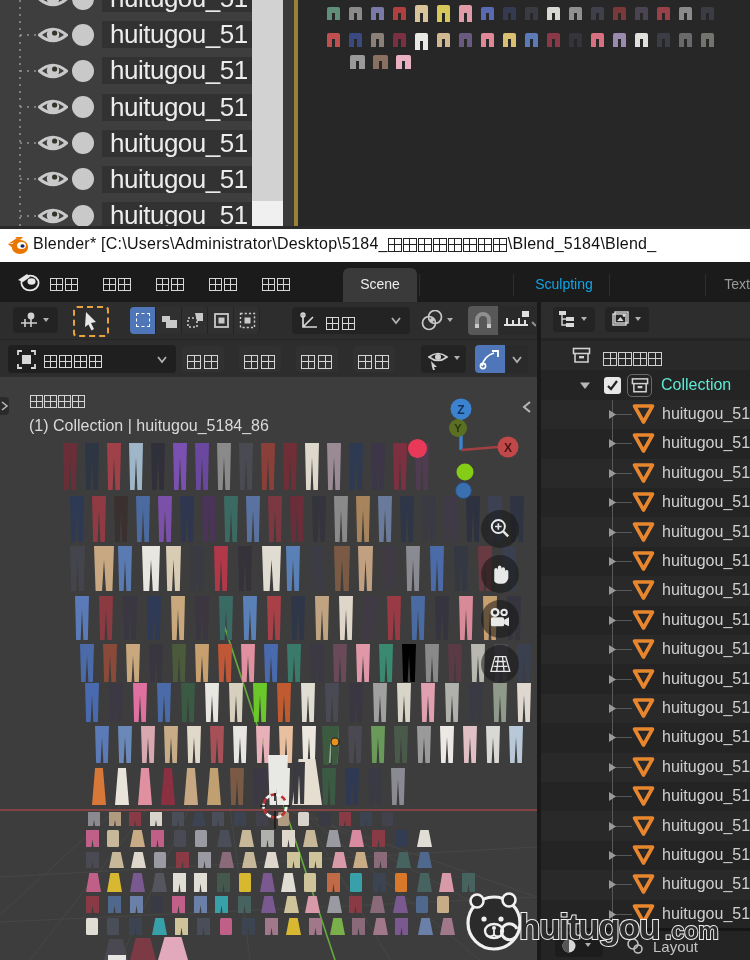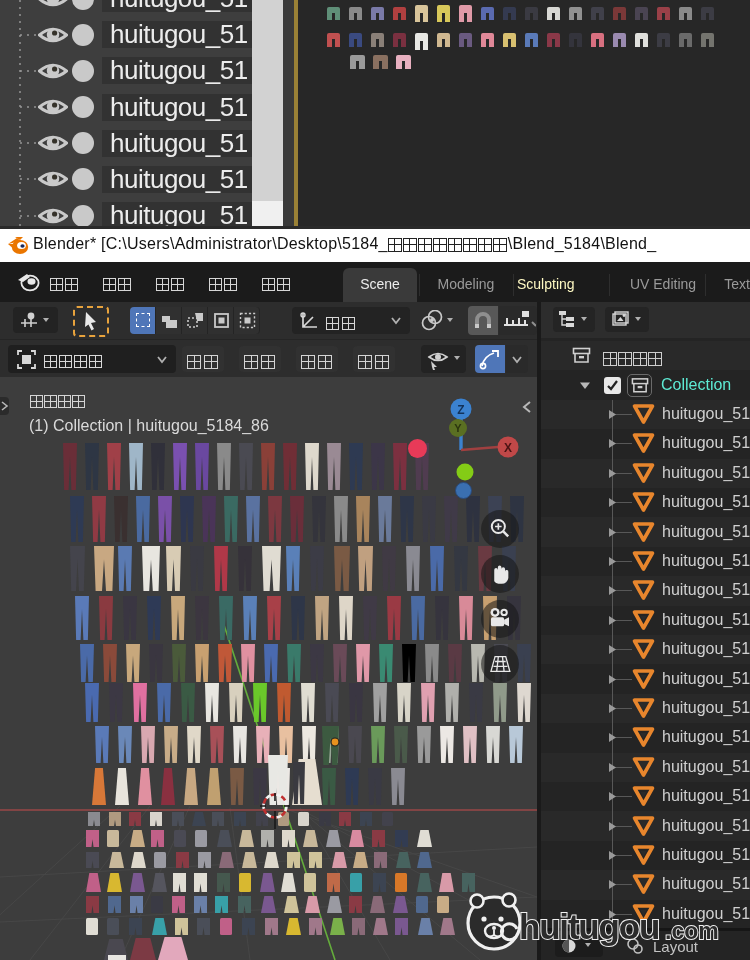--- a/index.html
+++ b/index.html
@@ -283,23 +283,21 @@
         <ellipse cx="14" cy="12" rx="8.6" ry="7.4" fill="none" stroke="#e8e8e8" stroke-width="1.8"></ellipse>
         <ellipse cx="15.5" cy="10.5" rx="4" ry="3.2" fill="#e8e8e8"></ellipse>
         <path d="M2 9 L11 3 L14 6 L7 11 Z" fill="#e8e8e8"></path>
       </svg>
 <div class="abs" style="left:50px;top:13px;"><span style="display:inline-block;width:13px;height:13px;margin-right:2px;vertical-align:middle;opacity:1.0;box-sizing:border-box;border:1px solid #d6d6d6;background:linear-gradient(#d6d6d6,#d6d6d6) 50% 50%/100% 1px no-repeat,linear-gradient(#d6d6d6,#d6d6d6) 50% 50%/1px 100% no-repeat;"></span><span style="display:inline-block;width:13px;height:13px;margin-right:2px;vertical-align:middle;opacity:1.0;box-sizing:border-box;border:1px solid #d6d6d6;background:linear-gradient(#d6d6d6,#d6d6d6) 50% 50%/100% 1px no-repeat,linear-gradient(#d6d6d6,#d6d6d6) 50% 50%/1px 100% no-repeat;"></span></div>
 <div class="abs" style="left:103px;top:13px;"><span style="display:inline-block;width:13px;height:13px;margin-right:2px;vertical-align:middle;opacity:1.0;box-sizing:border-box;border:1px solid #d6d6d6;background:linear-gradient(#d6d6d6,#d6d6d6) 50% 50%/100% 1px no-repeat,linear-gradient(#d6d6d6,#d6d6d6) 50% 50%/1px 100% no-repeat;"></span><span style="display:inline-block;width:13px;height:13px;margin-right:2px;vertical-align:middle;opacity:1.0;box-sizing:border-box;border:1px solid #d6d6d6;background:linear-gradient(#d6d6d6,#d6d6d6) 50% 50%/100% 1px no-repeat,linear-gradient(#d6d6d6,#d6d6d6) 50% 50%/1px 100% no-repeat;"></span></div>
 <div class="abs" style="left:156px;top:13px;"><span style="display:inline-block;width:13px;height:13px;margin-right:2px;vertical-align:middle;opacity:1.0;box-sizing:border-box;border:1px solid #d6d6d6;background:linear-gradient(#d6d6d6,#d6d6d6) 50% 50%/100% 1px no-repeat,linear-gradient(#d6d6d6,#d6d6d6) 50% 50%/1px 100% no-repeat;"></span><span style="display:inline-block;width:13px;height:13px;margin-right:2px;vertical-align:middle;opacity:1.0;box-sizing:border-box;border:1px solid #d6d6d6;background:linear-gradient(#d6d6d6,#d6d6d6) 50% 50%/100% 1px no-repeat,linear-gradient(#d6d6d6,#d6d6d6) 50% 50%/1px 100% no-repeat;"></span></div>
 <div class="abs" style="left:209px;top:13px;"><span style="display:inline-block;width:13px;height:13px;margin-right:2px;vertical-align:middle;opacity:1.0;box-sizing:border-box;border:1px solid #d6d6d6;background:linear-gradient(#d6d6d6,#d6d6d6) 50% 50%/100% 1px no-repeat,linear-gradient(#d6d6d6,#d6d6d6) 50% 50%/1px 100% no-repeat;"></span><span style="display:inline-block;width:13px;height:13px;margin-right:2px;vertical-align:middle;opacity:1.0;box-sizing:border-box;border:1px solid #d6d6d6;background:linear-gradient(#d6d6d6,#d6d6d6) 50% 50%/100% 1px no-repeat,linear-gradient(#d6d6d6,#d6d6d6) 50% 50%/1px 100% no-repeat;"></span></div>
 <div class="abs" style="left:262px;top:13px;"><span style="display:inline-block;width:13px;height:13px;margin-right:2px;vertical-align:middle;opacity:1.0;box-sizing:border-box;border:1px solid #d6d6d6;background:linear-gradient(#d6d6d6,#d6d6d6) 50% 50%/100% 1px no-repeat,linear-gradient(#d6d6d6,#d6d6d6) 50% 50%/1px 100% no-repeat;"></span><span style="display:inline-block;width:13px;height:13px;margin-right:2px;vertical-align:middle;opacity:1.0;box-sizing:border-box;border:1px solid #d6d6d6;background:linear-gradient(#d6d6d6,#d6d6d6) 50% 50%/100% 1px no-repeat,linear-gradient(#d6d6d6,#d6d6d6) 50% 50%/1px 100% no-repeat;"></span></div>
 <div class="abs" style="left:343px;top:6px;width:74px;height:34px;background:#3a3a3a;border-radius:6px 6px 0 0;color:#ececec;font-size:14px;text-align:center;line-height:32px;">Scene</div>
-<div class="abs" style="left:423px;top:6px;width:86px;height:34px;color:#9a9a9a;font-size:14px;text-align:center;line-height:32px;overflow:hidden;">Modeling</div>
-<div class="abs" style="left:517px;top:6px;width:94px;height:34px;color:#fef9c3;font-size:14px;text-align:left;line-height:32px;overflow:hidden;">Sculpting</div>
-<div class="abs" style="left:613px;top:6px;width:100px;height:34px;color:#9a9a9a;font-size:14px;text-align:center;line-height:32px;overflow:hidden;">UV Editing</div>
+<div class="abs" style="left:517px;top:6px;width:94px;height:34px;color:#0ea5e9;font-size:14px;text-align:center;line-height:32px;overflow:hidden;">Sculpting</div>
 <div class="abs" style="left:717px;top:6px;width:40px;height:34px;color:#9a9a9a;font-size:14px;text-align:center;line-height:32px;overflow:hidden;">Text</div>
 <div class="abs" style="left:419px;top:12px;width:1px;height:22px;background:#2e2e2e;"></div>
 <div class="abs" style="left:513px;top:12px;width:1px;height:22px;background:#2e2e2e;"></div>
 <div class="abs" style="left:609px;top:12px;width:1px;height:22px;background:#2e2e2e;"></div>
 <div class="abs" style="left:705px;top:12px;width:1px;height:22px;background:#2e2e2e;"></div>
 </div>
 <div class="abs" style="left:0;top:302px;width:750px;height:37px;background:#2d2d2d;">
 <div class="abs" style="left:13px;top:5px;width:45px;height:26px;background:#232323;border-radius:4px;"></div>
 <svg class="abs" style="left:18px;top:8px" width="36" height="20" viewBox="0 0 36 20">
         <circle cx="13" cy="6" r="3.4" fill="#d0d0d0"></circle>

